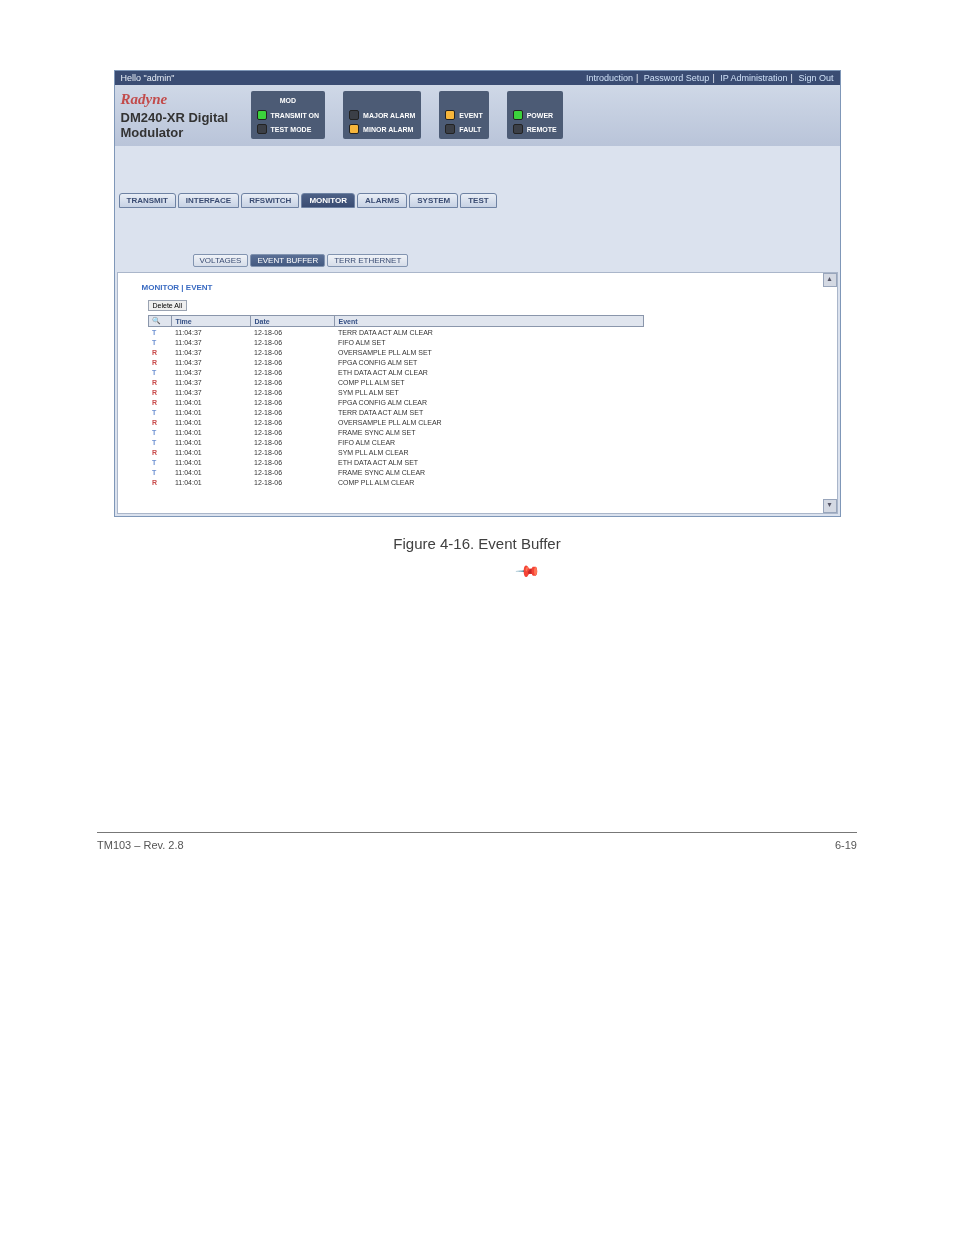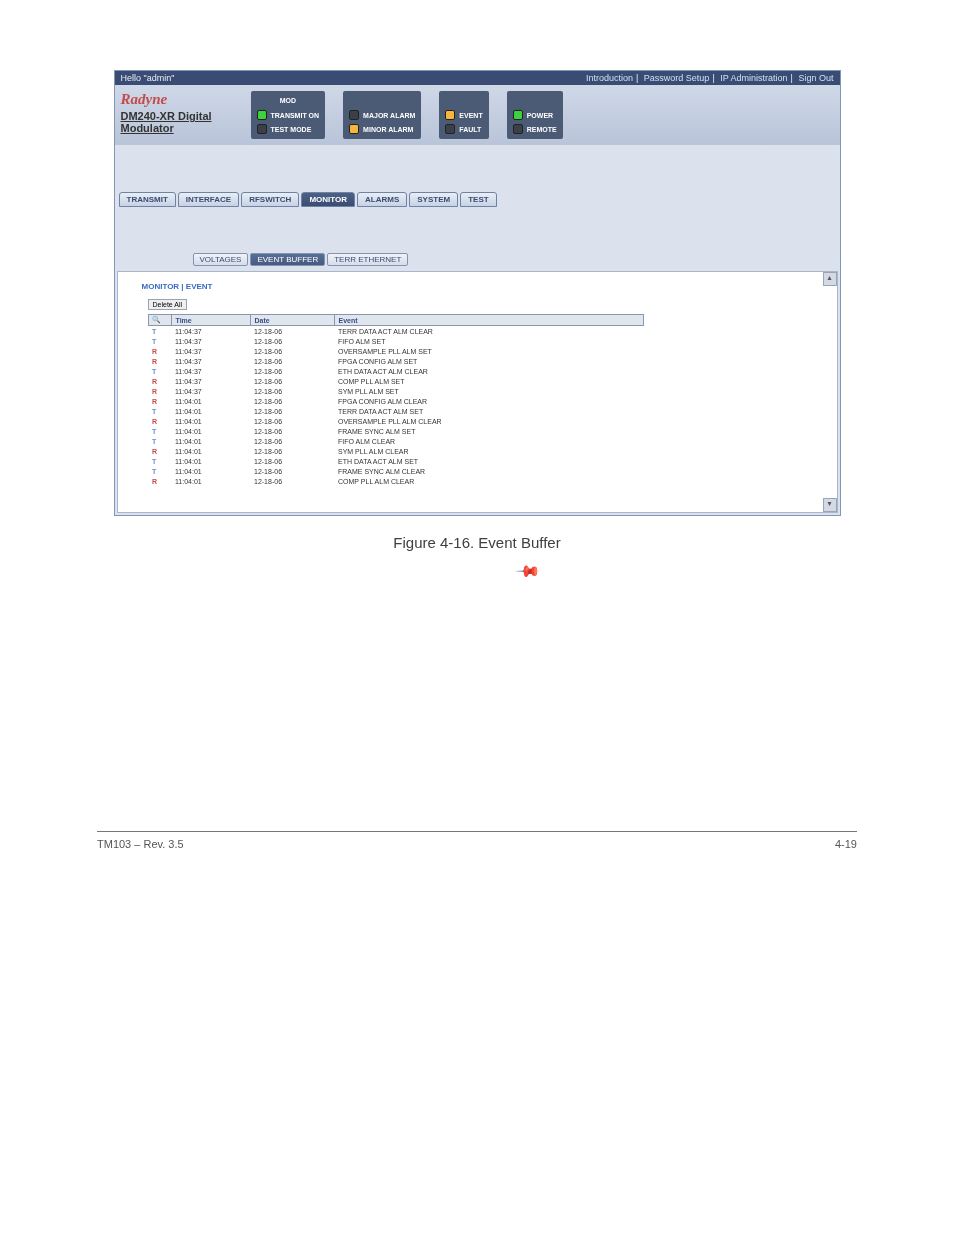--- a/index.html
+++ b/index.html
@@ -43,25 +43,24 @@
     padding-top: 2px;
   }
   .brand-logo {
     font-family: cursive;
     font-style: italic;
     color: #c24b4b;
     font-size: 15px;
     font-weight: bold;
   }
   .brand-sub {
-    font-size: 11px;
+    font-size: 13px;
     color: #333;
     font-weight: bold;
     margin-top: 2px;
-    text-decoration: underline;
   }
   .led-panel {
     display: flex;
     gap: 18px;
     padding-top: 2px;
   }
   .led-group {
     background: #4c5b75;
     border-radius: 2px;
     padding: 4px 6px;
@@ -430,17 +429,17 @@
       </table>
     </div>
   </div>
 
   <span class="pin-icon">📌</span>
 
   <div class="fig-caption">Figure 4-16. Event Buffer</div>
 
 
   <div class="page-footer">
-    <span>TM103 – Rev. 3.5</span>
-    <span>4-19</span>
+    <span>TM103 – Rev. 2.8</span>
+    <span>6-19</span>
   </div>
 
 </div>
 
 </body></html>

